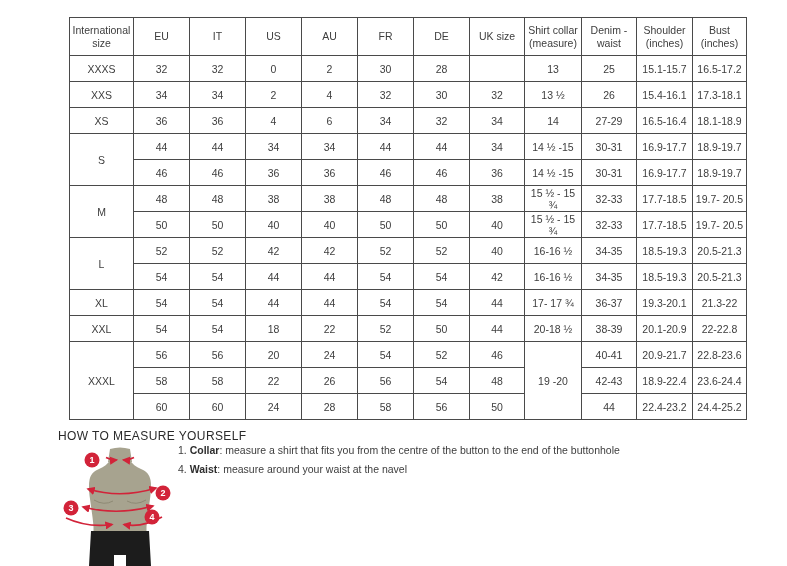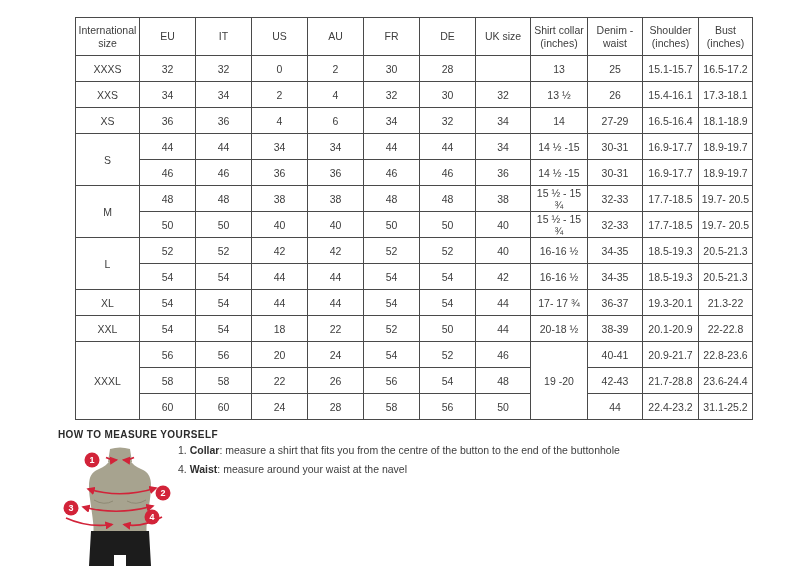--- a/index.html
+++ b/index.html
@@ -9,34 +9,34 @@
     --shorts:#1c1c1c;
     --border:#4a4a4a;
     --text:#3d3d3d;
   }
   html,body{margin:0;padding:0;}
   body{
     width:787px;height:566px;background:#ffffff;overflow:hidden;position:relative;
     font-family:"Liberation Sans",sans-serif;color:var(--text);
   }
   .size-table{
-    position:absolute;left:75px;top:17px;
+    position:absolute;left:69px;top:17px;
     border-collapse:collapse;table-layout:fixed;
   }
   .size-table th,.size-table td{
     border:1px solid var(--border);
     text-align:center;vertical-align:middle;
     font-size:10.5px;font-weight:400;color:var(--text);
     padding:0 2px;overflow:hidden;
   }
   .size-table th{white-space:pre-line;height:37px;line-height:13px;}
   .size-table td{height:25px;}
   .measure-heading{
     position:absolute;left:58px;top:429px;
-    font-size:10px;font-weight:700;letter-spacing:.4px;color:#2a2a2a;
+    font-size:12px;font-weight:400;letter-spacing:.4px;color:#2a2a2a;
   }
   .steps{
     position:absolute;left:178px;top:441px;
     font-size:10.5px;line-height:19px;color:var(--text);
   }
   .step b{font-weight:700;color:#2e2e2e;}
   .figure{position:absolute;left:60px;top:447px;}
   .marker-num{
     font-family:"Liberation Sans",sans-serif;font-size:9px;font-weight:700;fill:#ffffff;
   }
@@ -64,21 +64,21 @@
         <th>International
 size</th>
         <th>EU</th>
         <th>IT</th>
         <th>US</th>
         <th>AU</th>
         <th>FR</th>
         <th>DE</th>
         <th>UK size</th>
         <th>Shirt collar
-(inches)</th>
+(measure)</th>
         <th>Denim -
 waist</th>
         <th>Shoulder
 (inches)</th>
         <th>Bust (inches)</th>
       </tr>
     </thead>
   <tbody>
       <tr>
         <td rowspan="1">XXXS</td>
@@ -247,34 +247,34 @@
       </tr>
       <tr>
         <td>58</td>
         <td>58</td>
         <td>22</td>
         <td>26</td>
         <td>56</td>
         <td>54</td>
         <td>48</td>
         <td>42-43</td>
-        <td>21.7-28.8</td>
+        <td>18.9-22.4</td>
         <td>23.6-24.4</td>
       </tr>
       <tr>
         <td>60</td>
         <td>60</td>
         <td>24</td>
         <td>28</td>
         <td>58</td>
         <td>56</td>
         <td>50</td>
         <td>44</td>
         <td>22.4-23.2</td>
-        <td>31.1-25.2</td>
+        <td>24.4-25.2</td>
       </tr>
     </tbody>
 </table>
 
 <div class="measure-heading">HOW TO MEASURE YOURSELF</div>
 
 <svg class="figure" width="115" height="119" viewBox="0 0 115 119">
   <defs>
     <marker id="arw" viewBox="0 0 10 10" refX="8" refY="5" markerWidth="5.2" markerHeight="5.2" orient="auto-start-reverse">
       <path d="M0,0 L10,5 L0,10 z" fill="#d22339"></path>

